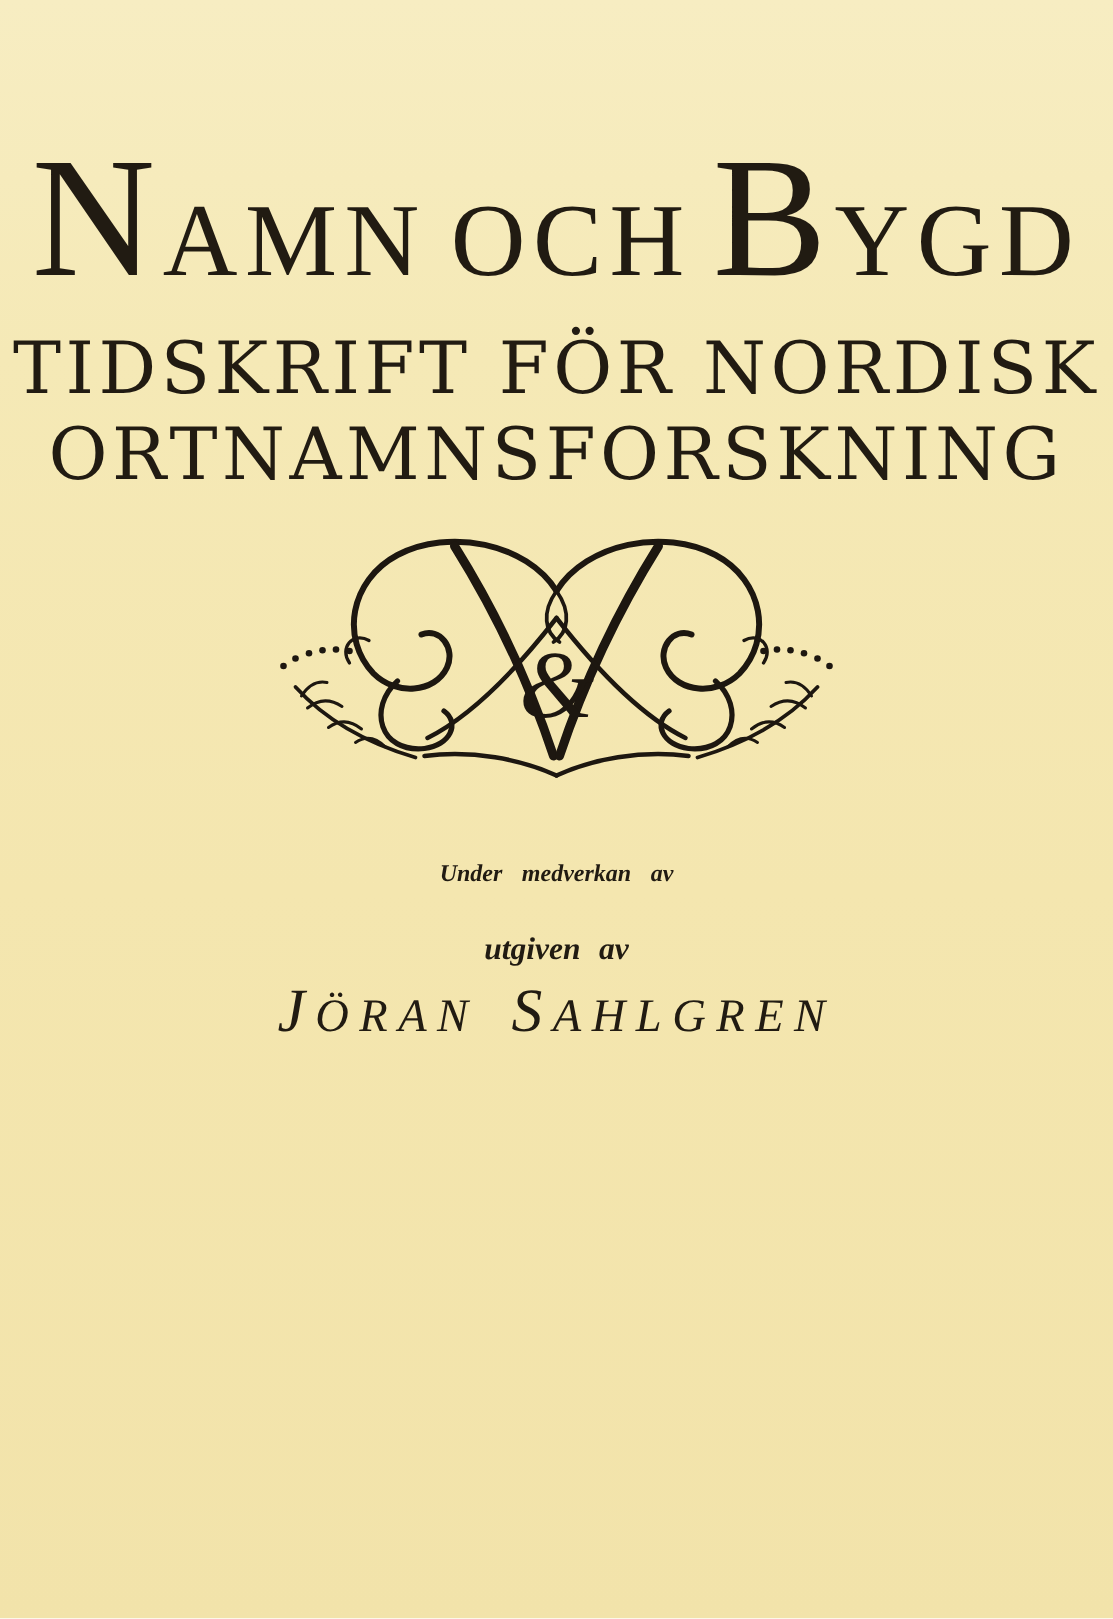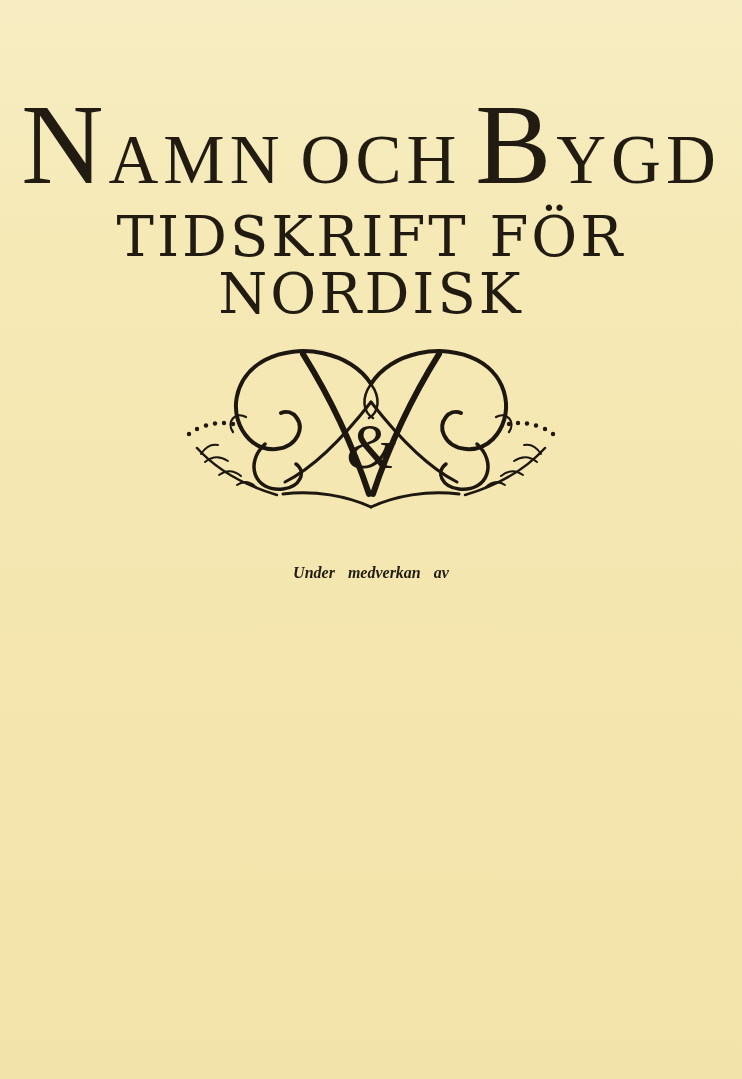--- a/index.html
+++ b/index.html
@@ -23,23 +23,23 @@
     line-height: 1;
     letter-spacing: 5px;
     white-space: nowrap;
     text-align: center;
   }
   .t-cap { font-size: 114px; }
   .t-sc  { font-size: 69px; }
   .t-mid { font-size: 69px; margin: 0 14px 0 16px; }
   
   .subtitle {
-    margin-top: 6px;
+    margin-top: 16px;
     font-family: "DejaVu Serif", serif;
-    font-size: 56px;
+    font-size: 48px;
     line-height: 57px;
     letter-spacing: 3px;
     font-weight: 400;
   }
   
   .monogram-wrap { margin-top: 22px; height: 170px; }
   .monogram-wrap svg { display: block; margin: 0 auto; }
   
   .contrib-intro {
     margin-top: 50px;
@@ -79,20 +79,21 @@
 <body>
 
 <div class="page">
 
   <h1 class="title">
     <span class="t-cap">N</span><span class="t-sc">AMN</span><span class="t-mid">OCH</span><span class="t-cap">B</span><span class="t-sc">YGD</span>
   </h1>
 
   <div class="subtitle">
     <div>TIDSKRIFT FÖR NORDISK</div>
+    <div>ORTNAMNSFORSKNING</div>
   </div>
 
   <div class="monogram-wrap">
     <svg width="380" height="170" viewBox="0 0 380 170">
       <g stroke="#1d1710" fill="none" stroke-linecap="round">
         <g id="mg-half">
 
           <path d="M190,40 C170,8 118,-2 84,16 C52,33 46,72 68,95 C83,110 109,108 117,91 C123,78 112,64 100,69" stroke-width="4"></path>
 
           <path d="M122,10 C152,58 174,108 188,150" stroke-width="6"></path>
@@ -125,15 +126,19 @@
         </g>
         <use href="#mg-half" transform="translate(380,0) scale(-1,1)"></use>
       </g>
       <text x="190" y="124" text-anchor="middle" font-family="Liberation Serif, serif" font-style="italic" font-size="64" fill="#1d1710">&amp;</text>
     </svg>
   </div>
 
   <div class="contrib-intro">Under medverkan av</div>
 
 
+  <div class="pub-intro">utgiven av</div>
 
+  <div class="pub-name">
+    <span class="p-cap">J</span><span class="p-sc">ÖRAN</span><span class="p-gap"></span><span class="p-cap">S</span><span class="p-sc">AHLGREN</span>
+  </div>
 
 </div>
 
 </body></html>

